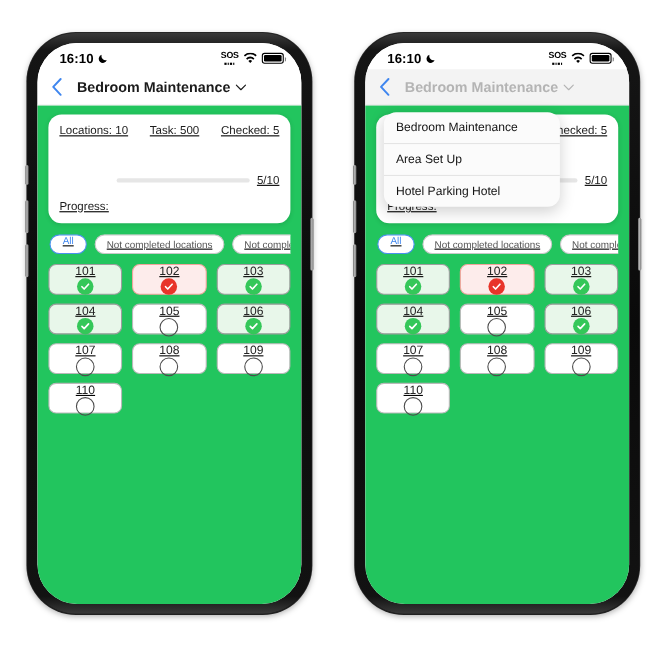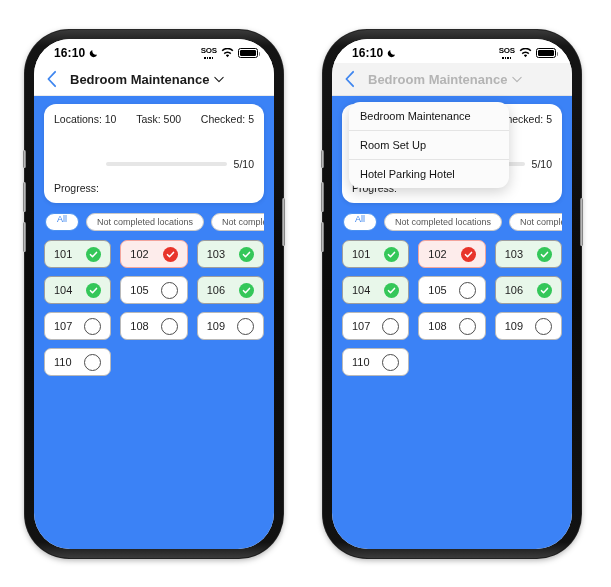--- a/index.html
+++ b/index.html
@@ -150,24 +150,25 @@
     font-weight: bold;
     color: #1b1b1b;
   }
   .nav-caret { width: 10px; height: 7px; display:block; }
   .dimmed .nav-title { color: #b4b4b4; }
   .dimmed .navbar { background: #f3f3f3; border-bottom-color: #e3e3e3; }
 
   
   .content {
     position: relative;
-    background: #3b82f6;
+    background: #22c55e;
     height: 454px;
     padding: 8px 10px 0 10px;
     box-sizing: border-box;
+    text-decoration: underline;
   }
 
   .summary-card {
     background: #fff;
     border-radius: 12px;
     box-shadow: 0 1px 4px rgba(0,0,0,0.10);
     padding: 9px 10px 9px 10px;
     margin-bottom: 10px;
   }
   .summary-row {
@@ -235,20 +236,21 @@
   .loc-card {
     height: 28px;
     border: 1px solid #b9b9b9;
     border-radius: 7px;
     background: #fff;
     display: flex;
     align-items: center;
     justify-content: space-between;
     padding: 0 9px;
     box-sizing: border-box;
+    flex-direction: column;
   }
   .loc-card .loc-label {
     font-size: 11px;
     color: #222;
   }
   .loc-card.done {
     background: #e8f7ea;
     border-color: #9e9e9e;
   }
   .loc-card.issue {
@@ -577,17 +579,17 @@
           </div>
           <div class="loc-card ">
             <span class="loc-label">110</span>
             <span class="mark empty"></span>
           </div>
         </div>
     </div>
 
     <div class="dropdown" id="dropdown-right">
         <div class="dd-item">Bedroom Maintenance</div>
-        <div class="dd-item">Room Set Up</div>
+        <div class="dd-item">Area Set Up</div>
         <div class="dd-item">Hotel Parking Hotel</div>
       </div>
   </div>
 </div>
 
 </body></html>

